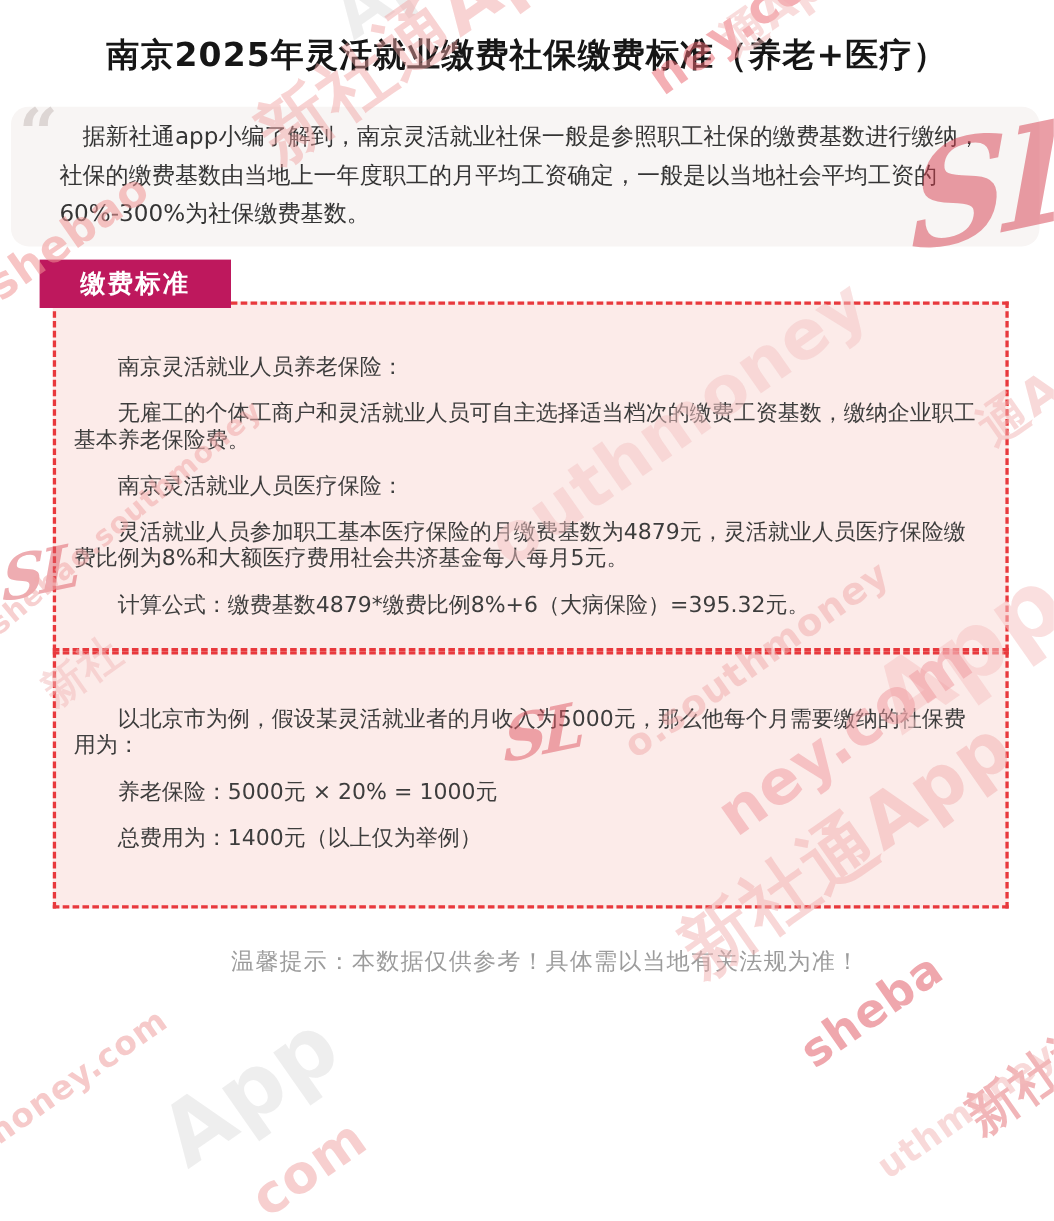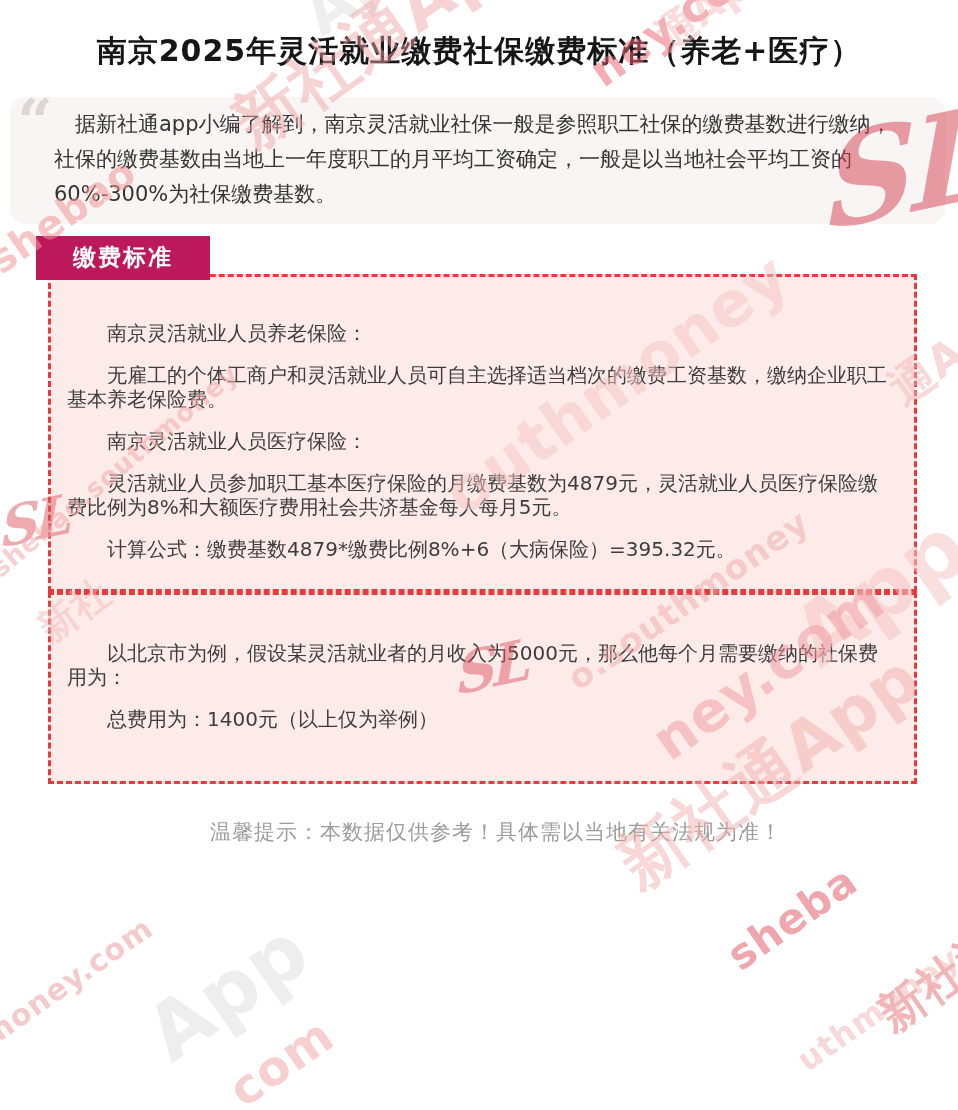--- a/index.html
+++ b/index.html
@@ -106,19 +106,20 @@
       <p>无雇工的个体工商户和灵活就业人员可自主选择适当档次的缴费工资基数，缴纳企业职工基本养老保险费。</p>
       <p>南京灵活就业人员医疗保险：</p>
       <p>灵活就业人员参加职工基本医疗保险的月缴费基数为4879元，灵活就业人员医疗保险缴费比例为8%和大额医疗费用社会共济基金每人每月5元。</p>
       <p>计算公式：缴费基数4879*缴费比例8%+6（大病保险）=395.32元。</p>
     </div>
   </div>
 
   <div>
     <div class="dashed-box second">
       <p>以北京市为例，假设某灵活就业者的月收入为5000元，那么他每个月需要缴纳的社保费用为：</p>
+      <p>养老保险：5000元 × 20% = 1000元</p>
       <p>总费用为：1400元（以上仅为举例）</p>
     </div>
   </div>
 
   <div class="footer-note">温馨提示：本数据仅供参考！具体需以当地有关法规为准！</div>
 
 </div>
 
 </body></html>

